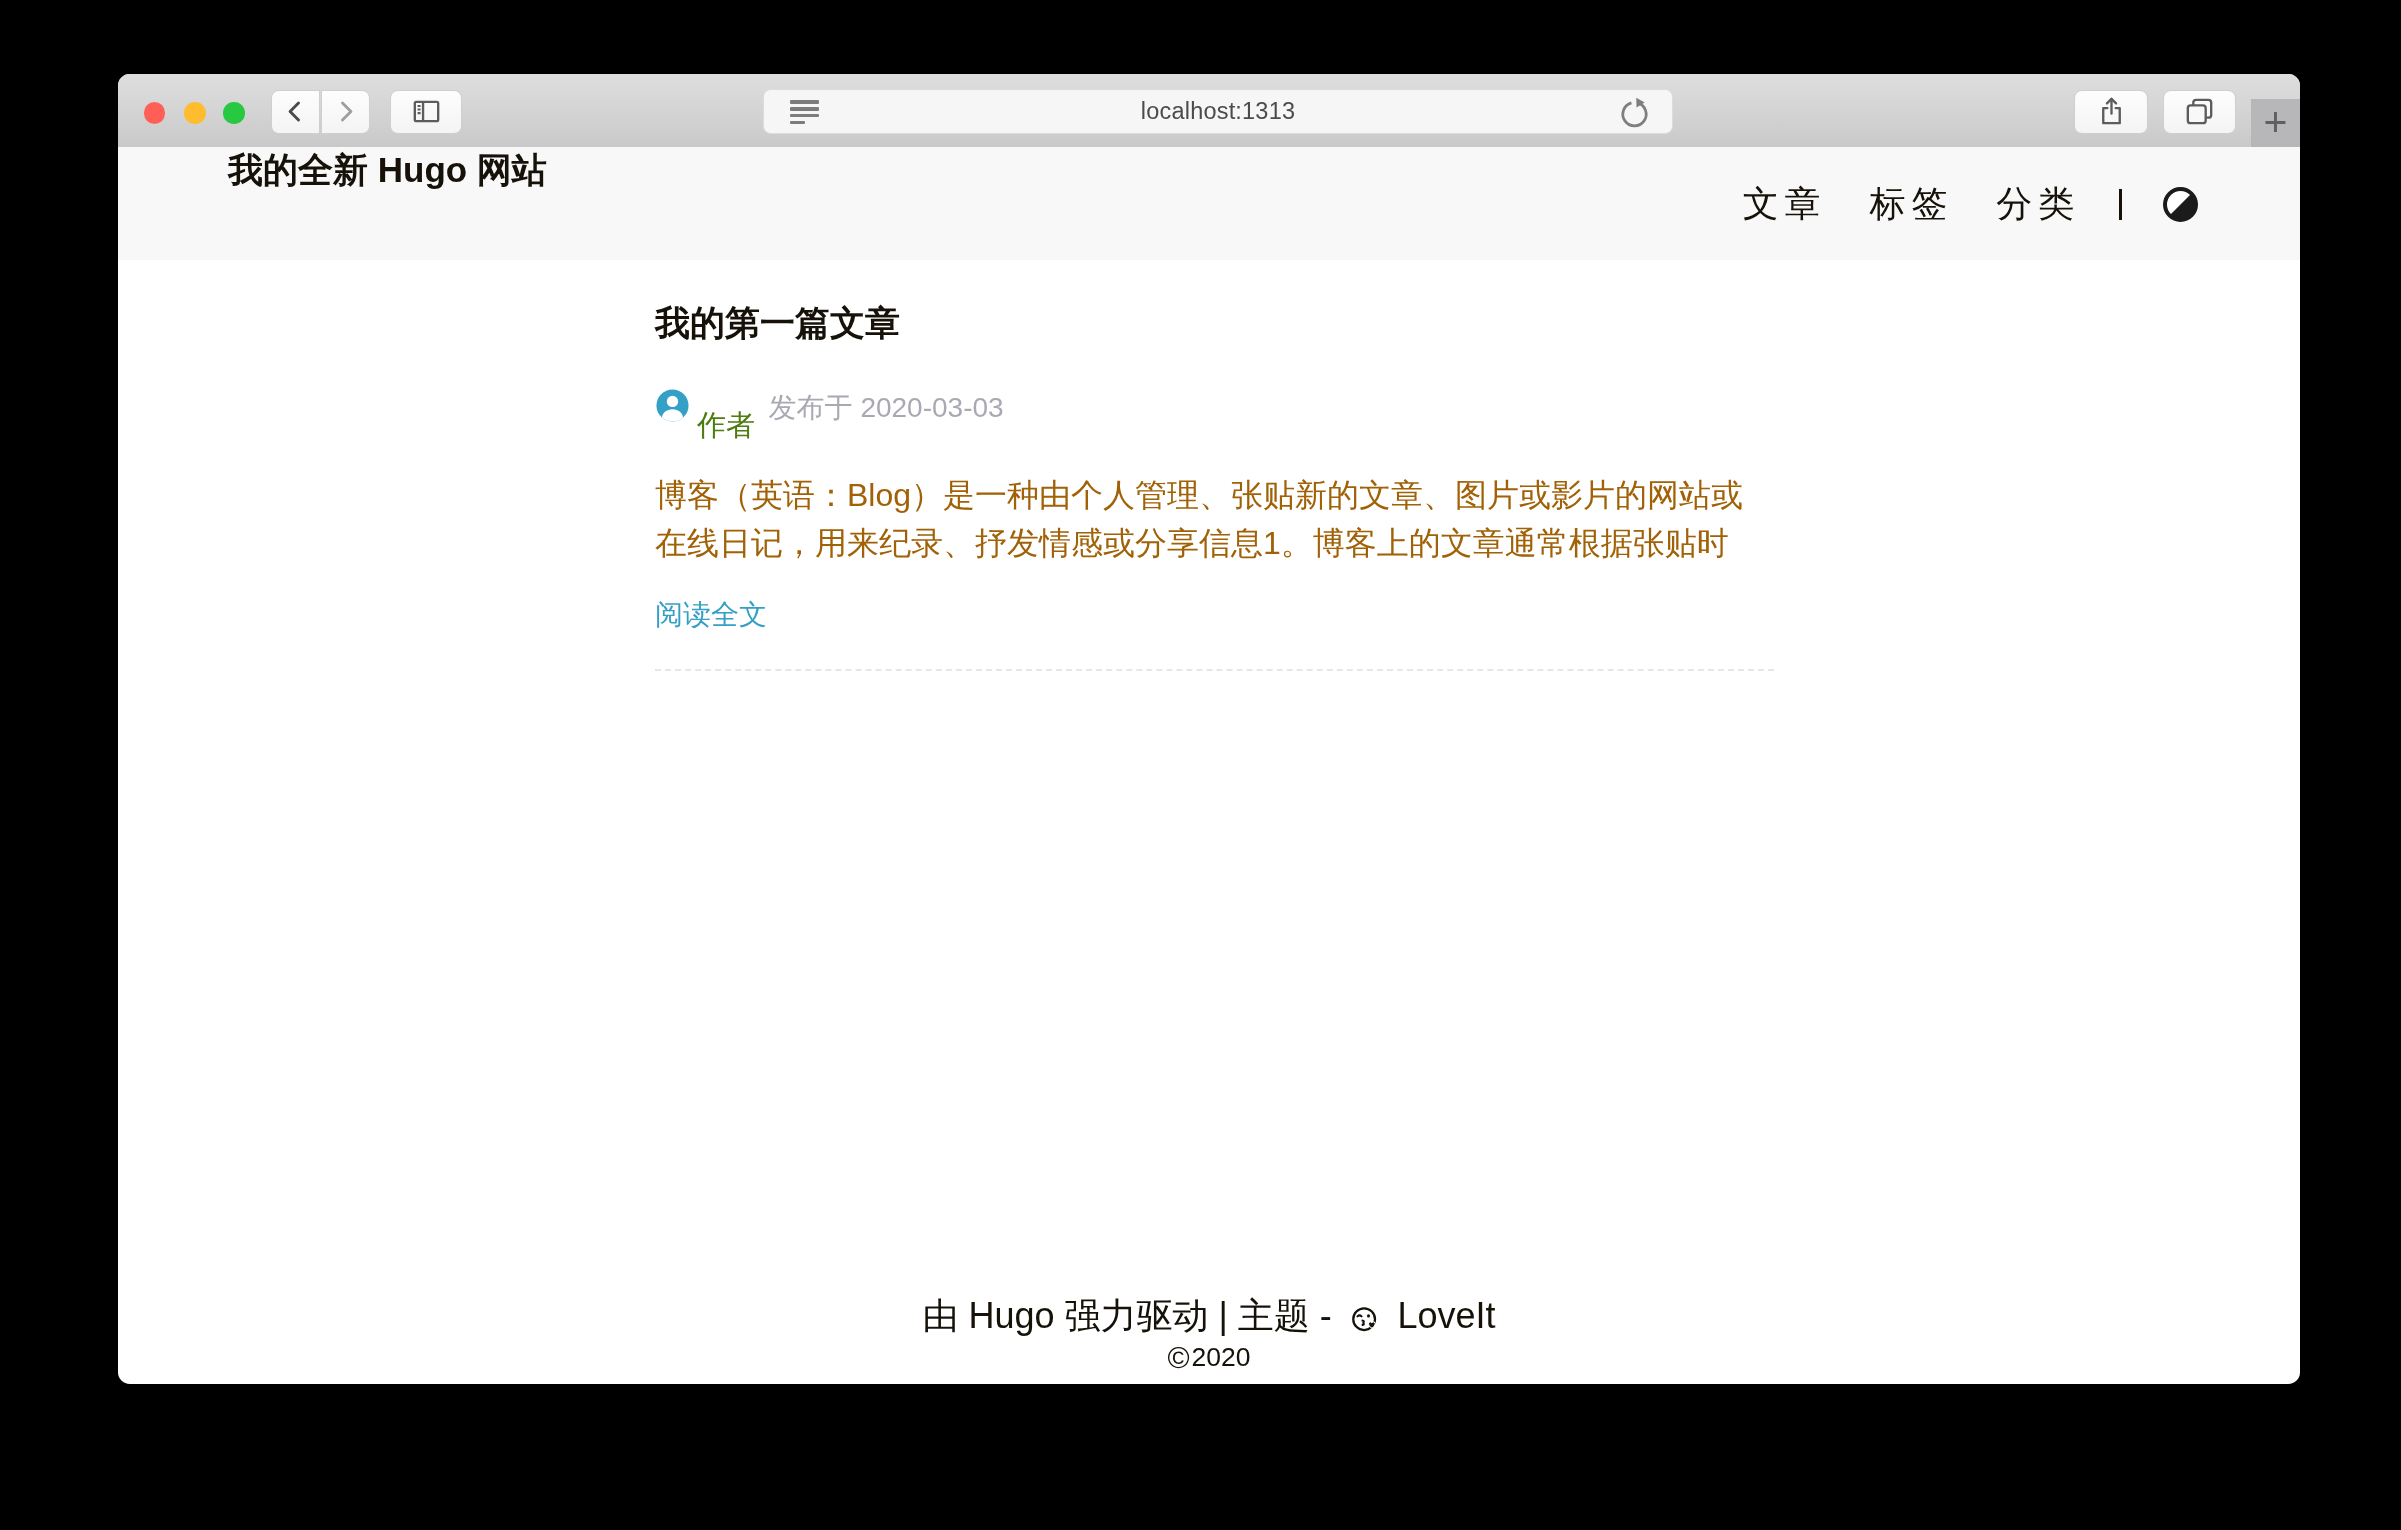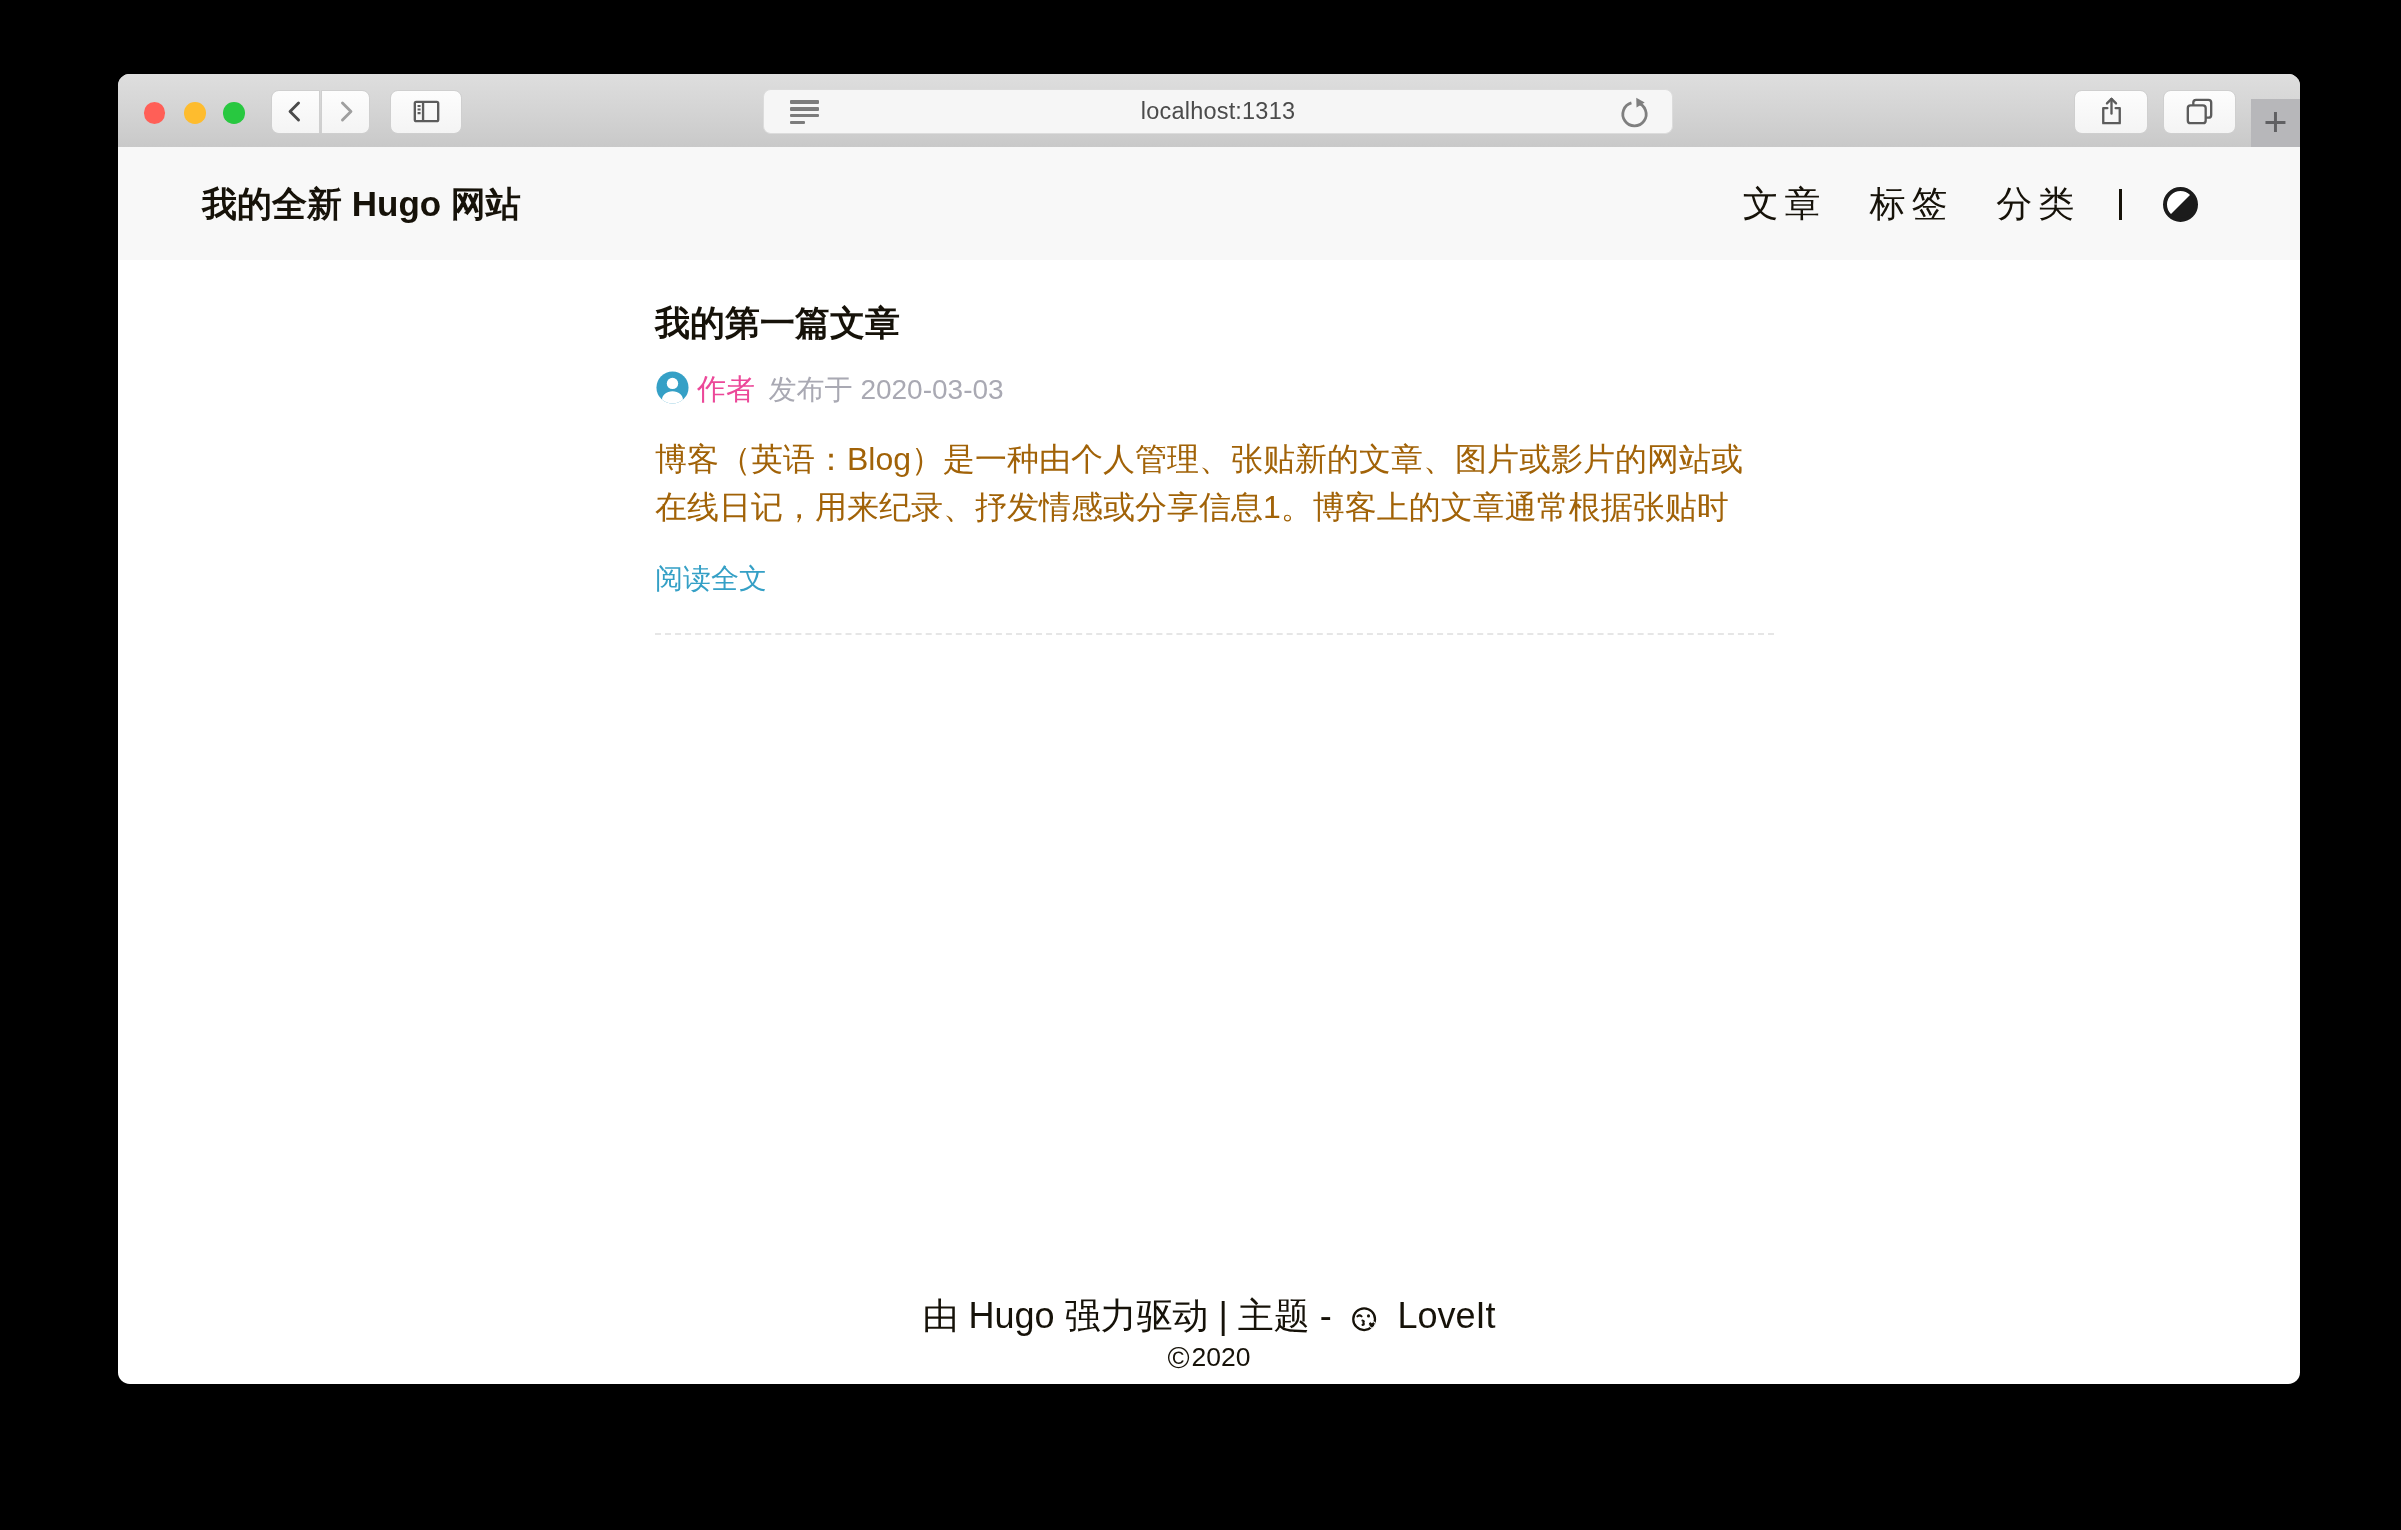--- a/index.html
+++ b/index.html
@@ -31,34 +31,34 @@
   .urltext{font-size:23.5px;color:#4b4b4b;letter-spacing:0.2px;}
   .reader{position:absolute;left:25.5px;top:10.8px;width:29px;height:23.5px;}
   .reader i{display:block;height:3.4px;background:#7c7c7c;margin-bottom:3.4px;border-radius:1px;}
   .reader i:nth-child(4){width:55%;}
   .reload{position:absolute;right:19.6px;top:4.9px;}
   .newtab{position:absolute;right:0;top:24.5px;width:49px;height:48px;background:#b7b7ba;
     display:flex;align-items:center;justify-content:center;
     font-size:41px;font-weight:300;color:#606063;line-height:1;}
   
   .siteheader{position:absolute;left:0;top:73px;width:2182px;height:114px;background:#f8f8f8;
-    display:flex;align-items:center;justify-content:space-between;
-    padding:0 102px 0 84px;box-sizing:border-box;}
+    display:flex;justify-content:space-between;
+    padding:0 102px 0 110px;box-sizing:border-box;}
   .sitetitle{font-size:35px;font-weight:bold;color:#161209;}
   .nav{display:flex;align-items:center;}
   .navitem{font-size:36px;color:#161209;margin-left:43px;letter-spacing:5.9px;cursor:pointer;}
   .navsep{width:2.9px;height:31px;background:#161209;margin-left:39px;}
   .themetoggle{width:35px;height:35px;border-radius:50%;margin-left:41px;box-sizing:border-box;
     border:4.9px solid #1b1b1b;background:linear-gradient(135deg,#fff 49%,#1b1b1b 51%);cursor:pointer;}
   
   .content{position:absolute;left:0;top:186px;width:2182px;background:#fff;}
   .article{margin:42px auto 0 537px;width:1119px;}
   .posttitle{font-size:35px;font-weight:bold;color:#161209;line-height:1.2;margin:0;}
   .meta{margin-top:25.5px;display:flex;align-items:center;}
-  .meta .author{font-size:29px;color:#ec4899;margin-left:6.9px;}
+  .meta .author{font-size:29px;color:#4d7c0f;margin-left:6.9px;margin-top:36px;}
   .meta .date{font-size:28px;color:#a9a9b3;margin-left:13.7px;}
   .meta .date .sp{margin-left:7.8px;}
   .excerpt{margin-top:25.5px;font-size:32px;line-height:48px;color:#a16207;}
   .readmore{display:inline-block;margin-top:29px;font-size:28px;color:#35a0c6;cursor:pointer;}
   .divider{margin-top:35px;border-top:2px dashed #e6e6e6;height:0;}
   
   .sitefooter{position:absolute;left:0;bottom:6.9px;width:2182px;text-align:center;color:#161209;}
   .fline1{font-size:36px;line-height:45px;}
   .fline1 svg{vertical-align:-6.9px;margin:0 7.8px;}
   .fline2{font-size:26.5px;line-height:39px;}

